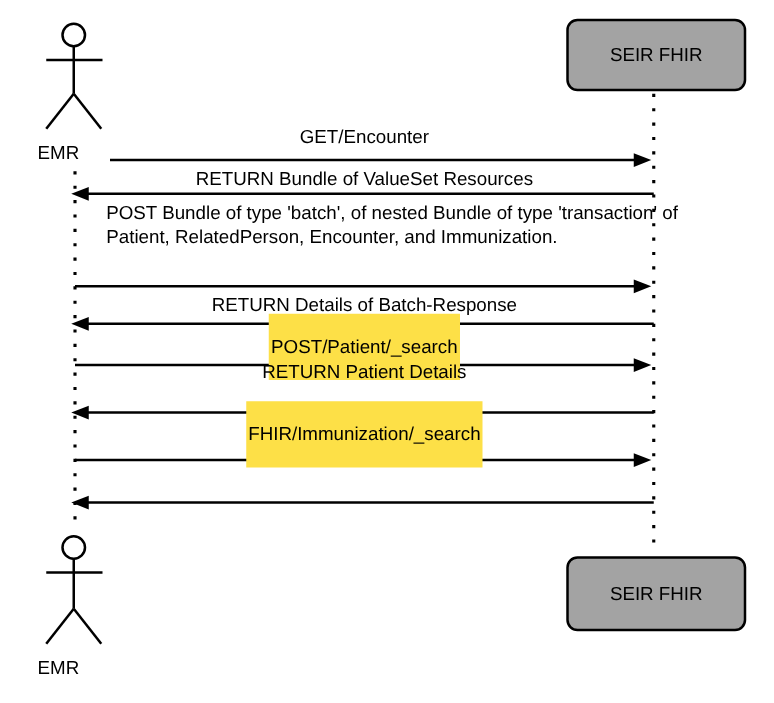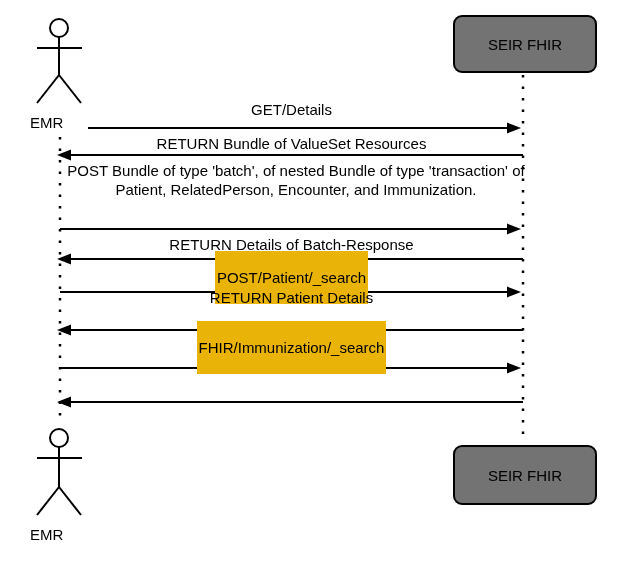--- a/index.html
+++ b/index.html
@@ -6,27 +6,27 @@
   .canvas{
     position:relative;width:619px;height:562px;background:#ffffff;
     font-family:"Liberation Sans",sans-serif;color:#000;overflow:hidden;
   }
   .canvas svg{position:absolute;left:0;top:0;}
   .stroke{stroke:#000;stroke-width:2;fill:none;}
   .lifeline{stroke:#000;stroke-width:2.5;stroke-dasharray:2.5 9;fill:none;}
   .head{fill:#000;stroke:none;}
   .lbl{position:absolute;font-size:15px;line-height:18px;white-space:nowrap;}
   .msg{left:61px;width:461px;text-align:center;}
-  .postblock{left:67px;top:161px;width:458px;white-space:normal;
-    line-height:19px;text-align:center;}
-  .hl{background:#eab308;padding:18px 2px;text-align:right;}
+  .postblock{left:85px;top:161px;width:458px;white-space:normal;
+    line-height:19px;text-align:left;}
+  .hl{background:#fde047;padding:18px 2px;text-align:right;}
   .actor-lbl{width:60px;text-align:left;}
   .sysbox{
     position:absolute;width:144px;border:2px solid #000;border-radius:9px;
-    background:#737373;display:flex;align-items:center;justify-content:center;
+    background:#a3a3a3;display:flex;align-items:center;justify-content:center;
     font-size:15px;box-sizing:border-box;
   }
 </style>
 </head>
 <body>
 
 <div class="canvas">
 
   <svg width="619" height="562" viewBox="0 0 619 562">
 
@@ -94,21 +94,21 @@
     <span>SEIR FHIR</span>
   </div>
   <div class="sysbox" style="left:453px;top:445px;height:60px">
     <span>SEIR FHIR</span>
   </div>
 
   <div class="lbl actor-lbl" style="left:30px;top:114px">EMR</div>
   <div class="lbl actor-lbl" style="left:30px;top:526px">EMR</div>
 
   <div class="lbl msg" style="top:101px">
-    <span>GET/Details</span>
+    <span>GET/Encounter</span>
   </div>
   <div class="lbl msg" style="top:135px">
     <span>RETURN Bundle of ValueSet Resources</span>
   </div>
   <div class="lbl postblock">
     <span>POST Bundle of type 'batch', of nested Bundle of type 'transaction' of Patient, RelatedPerson, Encounter, and Immunization.</span>
   </div>
   <div class="lbl msg" style="top:236px">
     <span>RETURN Details of Batch-Response</span>
   </div>

